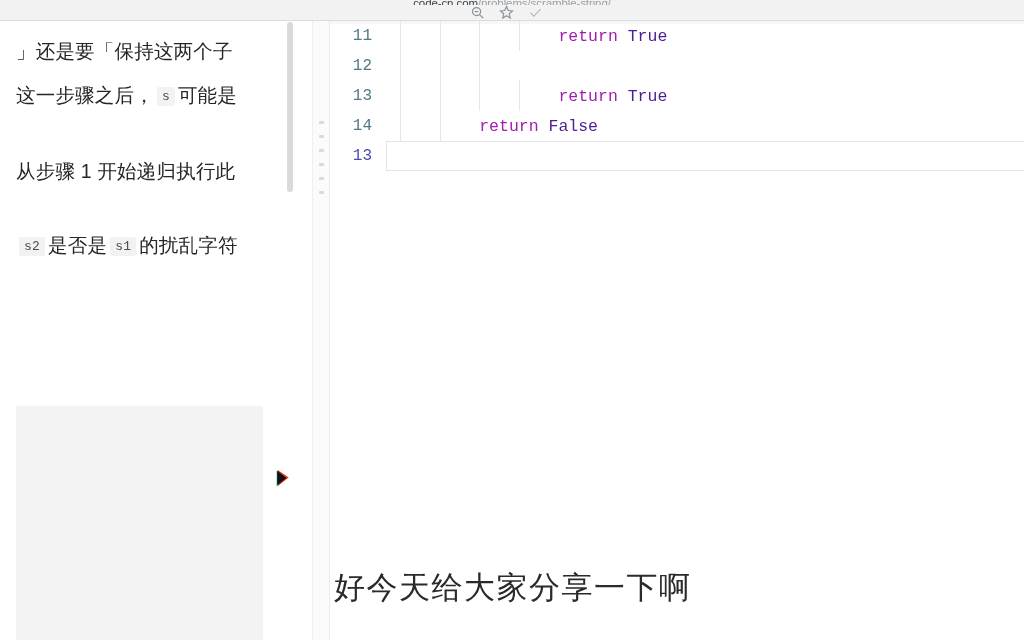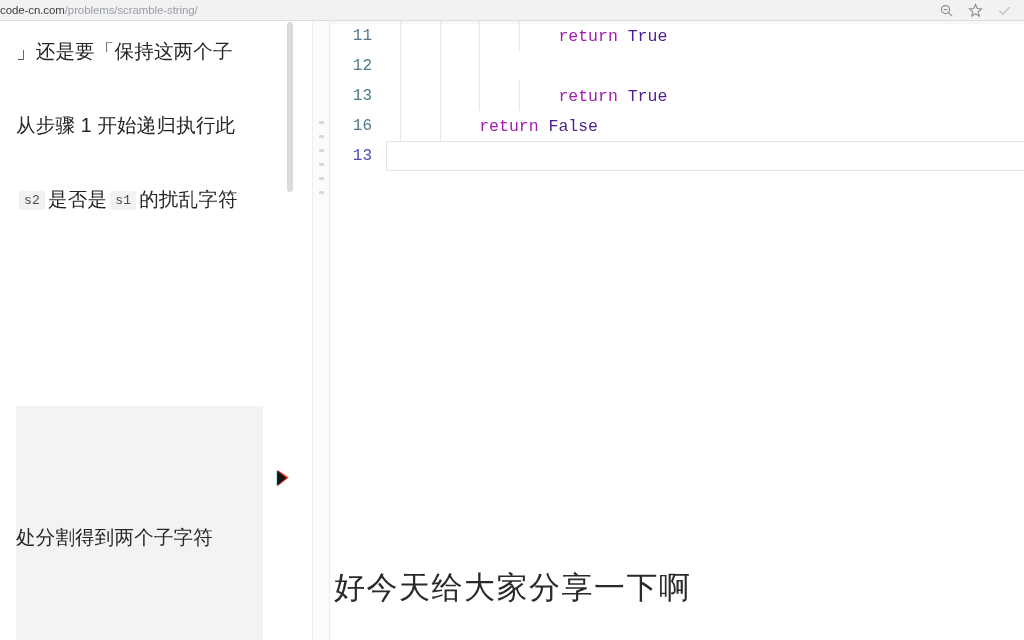--- a/index.html
+++ b/index.html
@@ -19,20 +19,21 @@
   #browser-chrome {
     position: absolute;
     left: 0; top: 0;
     width: 1024px;
     height: 21px;
     background: #f2f2f3;
     border-bottom: 1px solid #dcdcdd;
     box-sizing: border-box;
     display: flex;
     align-items: center;
+    flex-direction: column;
   }
   #omnibox {
     flex: 1;
     height: 21px;
     display: flex;
     align-items: center;
     padding-left: 0px;
     overflow: hidden;
     white-space: nowrap;
   }
@@ -304,20 +305,21 @@
       </svg>
     </span>
   </div>
 </div>
 
 <div id="page">
 
   <div id="left-panel">
     <div id="desc-body">
       <div class="desc-line">」还是要「保持这两个子</div>
+      <div class="desc-line"><span>这一步骤之后，</span><span class="code-chip">s</span><span>可能是</span></div>
       <div class="desc-gap"></div>
       <div class="desc-line">从步骤 1 开始递归执行此</div>
       <div class="desc-gap"></div>
       <div class="desc-line"><span class="code-chip">s2</span><span>是否是</span><span class="code-chip">s1</span><span>的扰乱字符</span></div>
     </div>
 
     <div id="left-scrollbar-track">
       <div id="left-scrollbar-thumb"></div>
     </div>
   </div>
@@ -342,34 +344,33 @@
         </div>
         <div class="code-row">
           <div class="gutter">12</div>
           <div class="code-text"><span class="iguide" style="left: 14px;"></span><span class="iguide" style="left: 53.6px;"></span><span class="iguide" style="left: 93.2px;"></span></div>
         </div>
         <div class="code-row">
           <div class="gutter">13</div>
           <div class="code-text"><span class="iguide" style="left: 14px;"></span><span class="iguide" style="left: 53.6px;"></span><span class="iguide" style="left: 93.2px;"></span><span class="iguide" style="left: 132.8px;"></span><span style="padding-left: 172.4px;"><span class="kw">return</span><span class="punc"> </span><span class="bi">True</span></span></div>
         </div>
         <div class="code-row">
-          <div class="gutter">16</div>
+          <div class="gutter">14</div>
           <div class="code-text"><span class="iguide" style="left: 14px;"></span><span class="iguide" style="left: 53.6px;"></span><span style="padding-left: 93.2px;"><span class="kw">return</span><span class="punc"> </span><span class="bi">False</span></span></div>
         </div>
         <div class="code-row">
           <div class="gutter" style="color: rgb(74, 74, 176);">13</div>
           <div class="code-text"><span style="padding-left: 14px;"></span></div>
           <div class="code-sep" style="top: 0px;"></div>
           <div id="active-line-box"></div>
         </div>
       </div>
   </div>
 
   <div id="overlay-card">
-    <div class="overlay-line" style="top:118px;">处分割得到两个子字符</div>
   </div>
 
   <div id="cursor-glyph">
     <svg width="18" height="22" viewBox="0 0 18 22">
       <polygon points="2.6,1.5 2.6,17.5 13.5,9.0" fill="#19c6c6"></polygon>
       <polygon points="3.8,1.0 3.8,17.0 14.7,8.5" fill="#e8352a"></polygon>
       <polygon points="3.2,1.8 3.2,16.2 12.4,9.0" fill="#111111"></polygon>
     </svg>
   </div>
 

